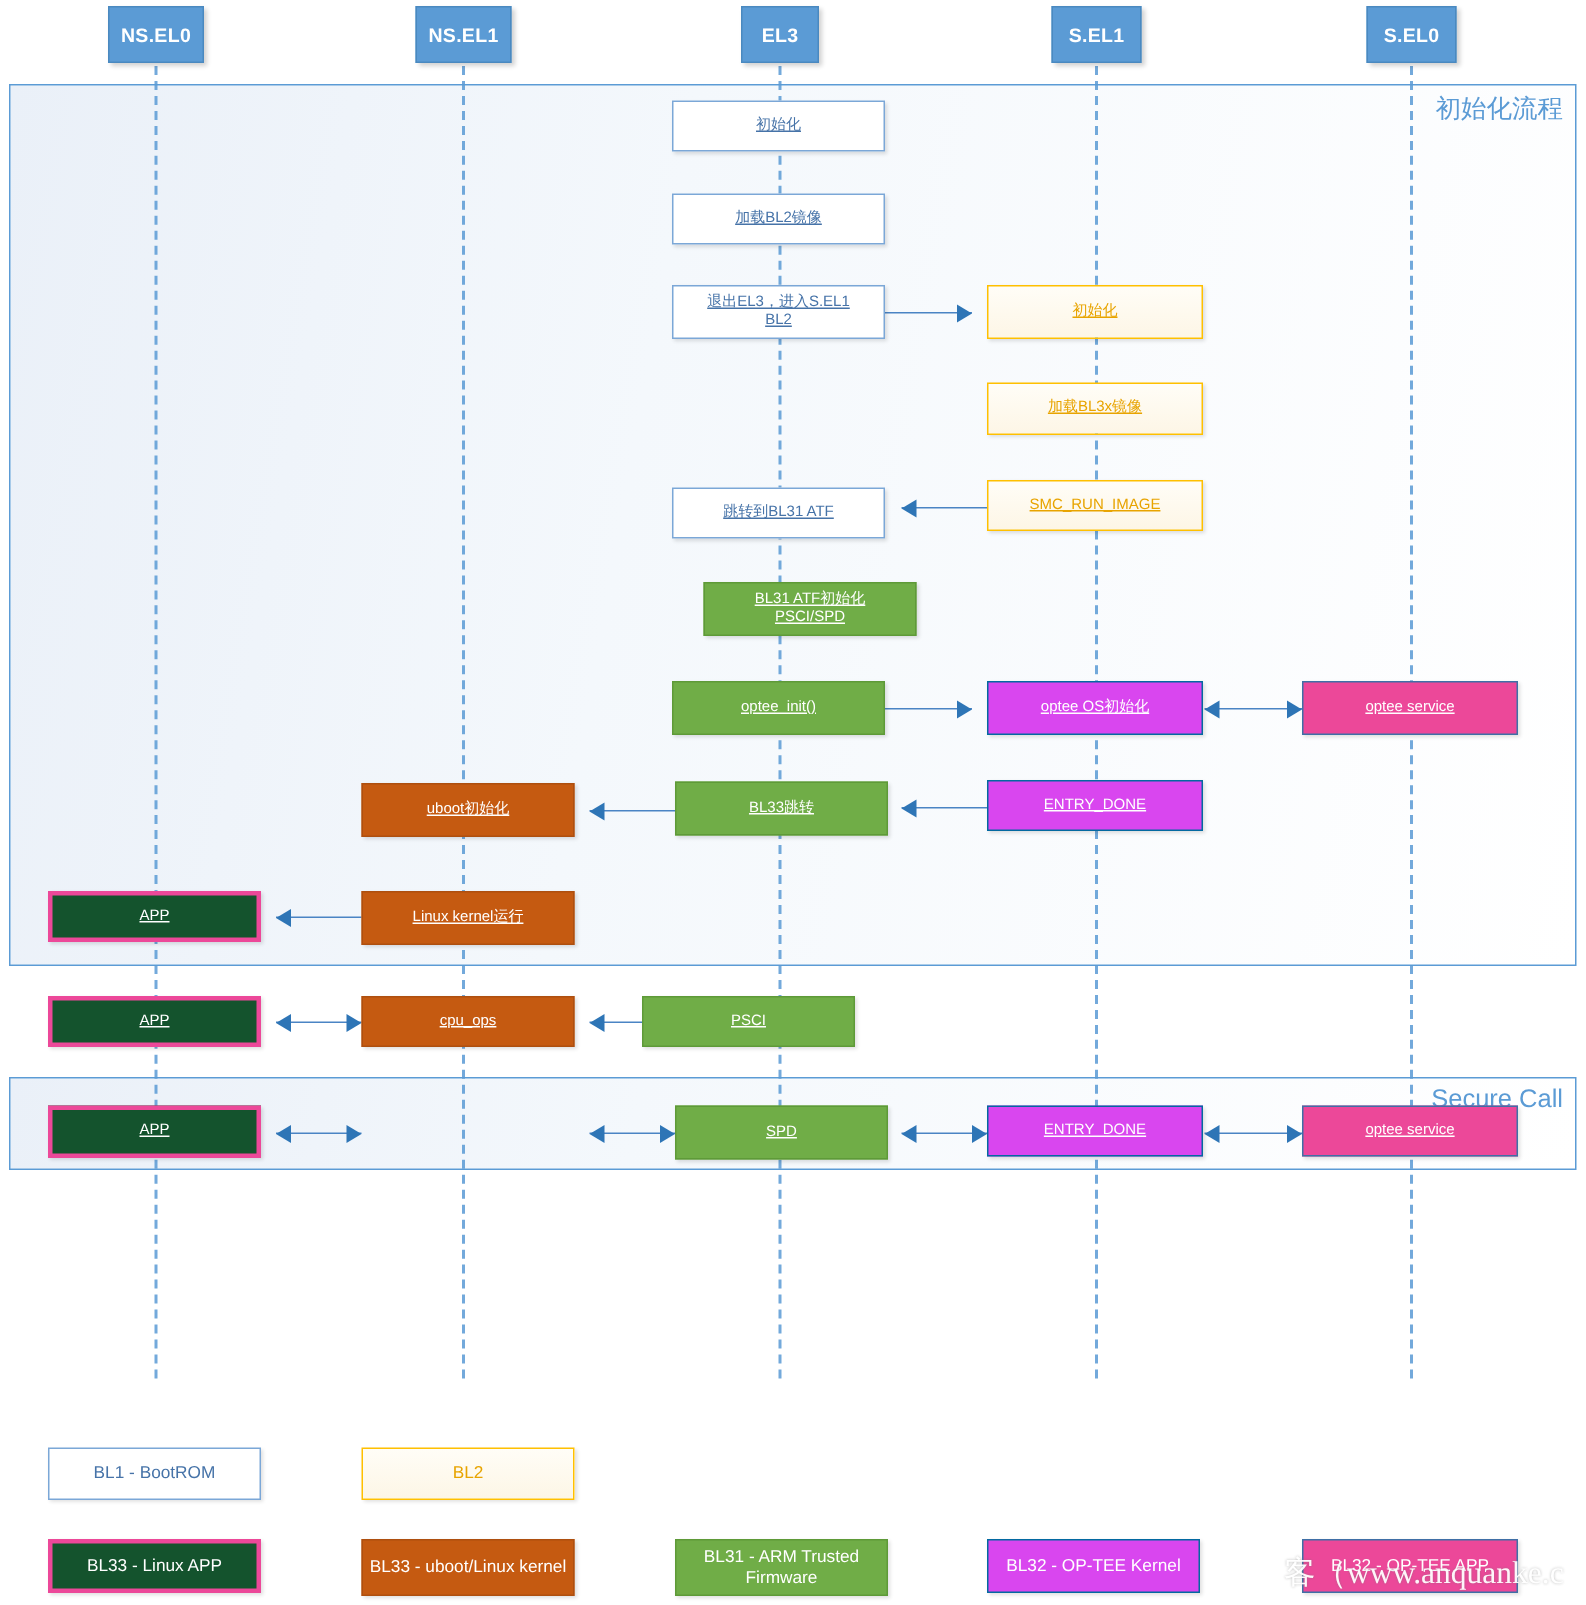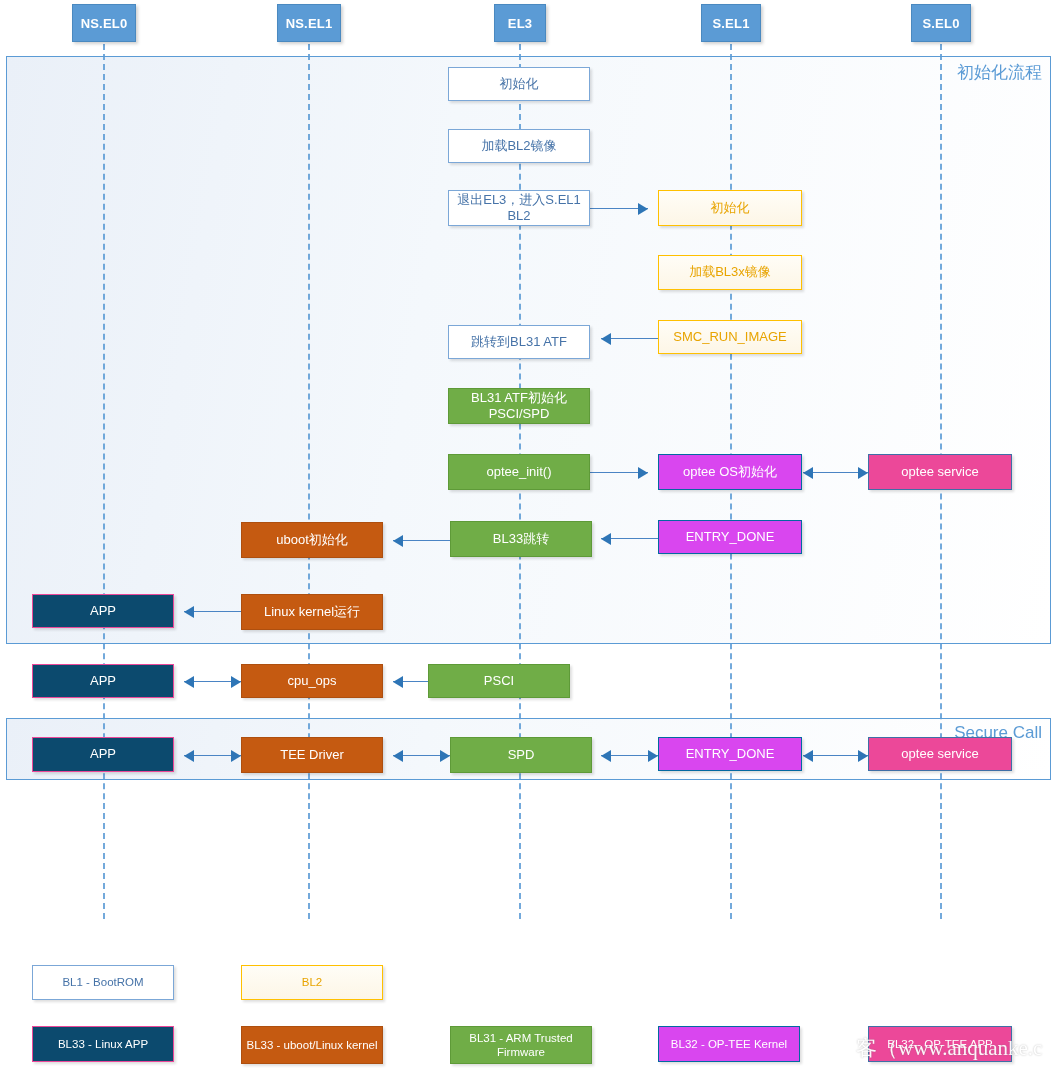--- a/index.html
+++ b/index.html
@@ -43,39 +43,40 @@
     font-size:17px;color:#5B9BD5;
     white-space:nowrap;
   }
 
   
   .node{
     position:absolute;
     box-sizing:border-box;
     display:flex;align-items:center;justify-content:center;
     text-align:center;
-    font-size:13px;
+    font-size:10px;
     line-height:1.25;
     padding:2px 4px;
     box-shadow:1.5px 1.5px 2.5px rgba(0,0,0,.13);
+    text-decoration:underline;
   }
   
   .n-bl1{background:#ffffff;border:1px solid #7BA7D7;color:#4673A8;}
   
   .n-bl2{background:linear-gradient(180deg,#fffdf7 0%,#fdf6e6 100%);border:1px solid #FFC000;color:#E8A400;}
   
   .n-bl31{background:#70AD47;border:1px solid #5E9A38;color:#ffffff;}
   
   .n-bl32k{background:#d946ef;border:1px solid #0369a1;color:#ffffff;}
   
   .n-bl32a{background:#ec4899;border:1px solid #3F6FA6;color:#ffffff;}
   
   .n-bl33k{background:#C55A11;border:1px solid #AE4F0F;color:#ffffff;}
   
-  .n-bl33a{background:#0c4a6e;border:1px solid #ec4899;color:#ffffff;}
+  .n-bl33a{background:#14532d;border:3px solid #ec4899;color:#ffffff;}
 
   
   .conn{position:absolute;height:0;border-top:1.6px solid #4A84C4;}
   .arw{position:absolute;width:0;height:0;}
   .arw-l{border-top:6px solid transparent;border-bottom:6px solid transparent;border-right:10px solid #2E75B6;}
   .arw-r{border-top:6px solid transparent;border-bottom:6px solid transparent;border-left:10px solid #2E75B6;}
 
   
   .legend-box{
     position:absolute;
@@ -161,21 +162,21 @@
     </div>
     <div class="node n-bl2" style="left: 658px; top: 255px; width: 144px; height: 35px;">
       <span style="white-space: pre-line;">加载BL3x镜像</span>
     </div>
     <div class="node n-bl2" style="left: 658px; top: 320px; width: 144px; height: 34px;">
       <span style="white-space: pre-line;">SMC_RUN_IMAGE</span>
     </div>
     <div class="node n-bl1" style="left: 448px; top: 325px; width: 142px; height: 34px;">
       <span style="white-space: pre-line;">跳转到BL31 ATF</span>
     </div>
-    <div class="node n-bl31" style="left: 448px; top: 388px; width: 142px; height: 36px;">
+    <div class="node n-bl31" style="left: 469px; top: 388px; width: 142px; height: 36px;">
       <span style="white-space: pre-line;">BL31 ATF初始化
 PSCI/SPD</span>
     </div>
     <div class="node n-bl31" style="left: 448px; top: 454px; width: 142px; height: 36px;">
       <span style="white-space: pre-line;">optee_init()</span>
     </div>
     <div class="node n-bl32k" style="left: 658px; top: 454px; width: 144px; height: 36px;">
       <span style="white-space: pre-line;">optee OS初始化</span>
     </div>
     <div class="node n-bl32a" style="left: 868px; top: 454px; width: 144px; height: 36px;">
@@ -201,23 +202,20 @@
     </div>
     <div class="node n-bl33k" style="left: 241px; top: 664px; width: 142px; height: 34px;">
       <span style="white-space: pre-line;">cpu_ops</span>
     </div>
     <div class="node n-bl31" style="left: 428px; top: 664px; width: 142px; height: 34px;">
       <span style="white-space: pre-line;">PSCI</span>
     </div>
     <div class="node n-bl33a" style="left: 32px; top: 737px; width: 142px; height: 35px;">
       <span style="white-space: pre-line;">APP</span>
     </div>
-    <div class="node n-bl33k" style="left: 241px; top: 737px; width: 142px; height: 36px;">
-      <span style="white-space: pre-line;">TEE Driver</span>
-    </div>
     <div class="node n-bl31" style="left: 450px; top: 737px; width: 142px; height: 36px;">
       <span style="white-space: pre-line;">SPD</span>
     </div>
     <div class="node n-bl32k" style="left: 658px; top: 737px; width: 144px; height: 34px;">
       <span style="white-space: pre-line;">ENTRY_DONE</span>
     </div>
     <div class="node n-bl32a" style="left: 868px; top: 737px; width: 144px; height: 34px;">
       <span style="white-space: pre-line;">optee service</span>
     </div>
     <div class="actor" style="left: 72px; width: 62px;">

